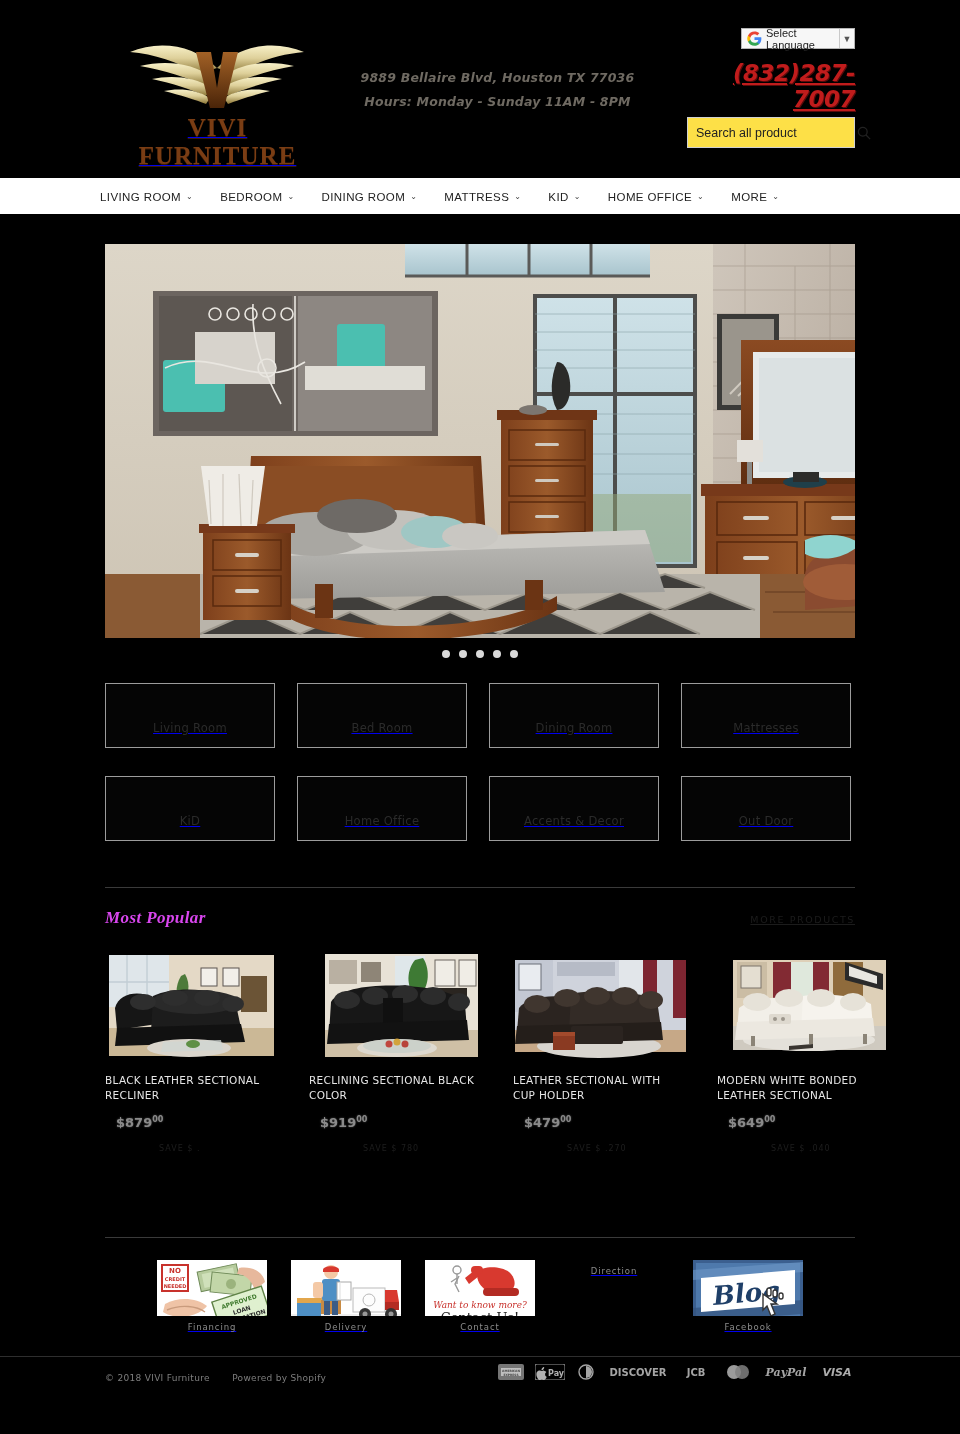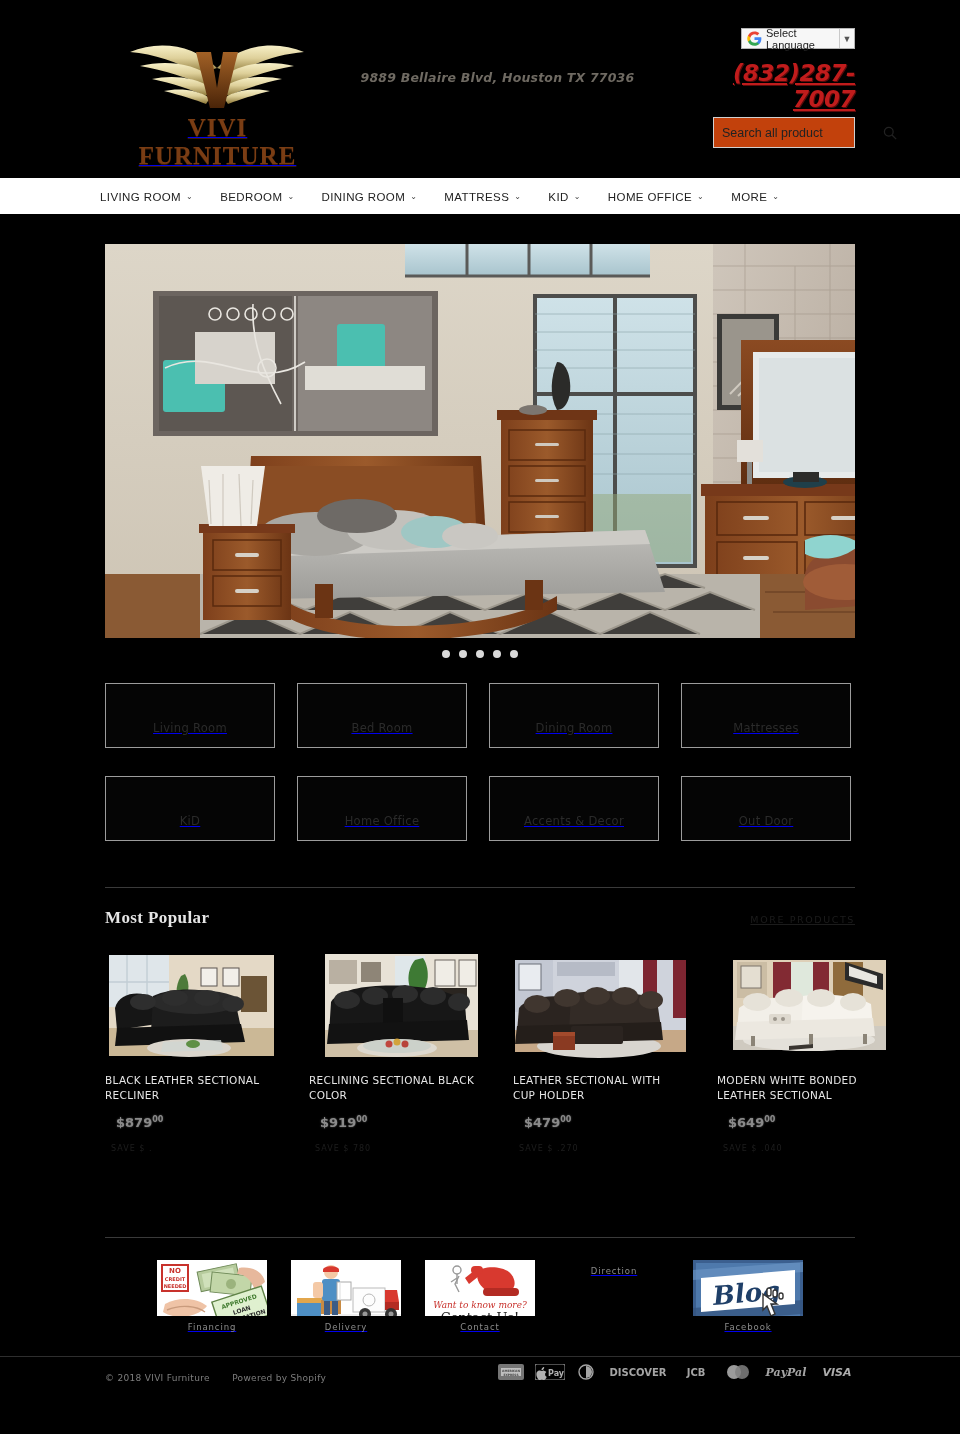--- a/index.html
+++ b/index.html
@@ -86,23 +86,23 @@
     font-style: italic;
     font-size: 23px;
     letter-spacing: -0.5px;
     color: #c01c1c;
     text-shadow: 1px 1px 0 #5a0a0a;
   }
   .search-box {
     position: absolute;
     right: 105px;
     top: 117px;
-    width: 142px;
+    width: 168px;
     height: 31px;
-    background: #c2410c;
+    background: #fde047;
     border: 1px solid #d0d0d0;
     display: flex;
     align-items: center;
     padding: 0 8px;
   }
   .search-box input {
     flex: 1 1 auto;
     border: none;
     background: transparent;
     font-family: "Liberation Sans", sans-serif;
@@ -194,22 +194,23 @@
   .mp-head {
     display: flex;
     align-items: baseline;
     justify-content: space-between;
     padding-top: 20px;
   }
   .mp-title {
     font-family: "Liberation Serif", serif;
     font-weight: bold;
     font-size: 17px;
-    color: #e5e5e5;
+    color: #d946ef;
     letter-spacing: 0.4px;
+    font-style: italic;
   }
   .mp-more {
     font-family: "DejaVu Sans", sans-serif;
     font-size: 9.5px;
     letter-spacing: 1.6px;
     color: #1c1c1c;
     cursor: pointer;
   }
   .prod-grid {
     display: grid;
@@ -243,20 +244,21 @@
     margin-left: 11px;
   }
   .prod-price sup { font-size: 8px; vertical-align: super; }
   .prod-sub {
     margin-top: 14px;
     font-family: "DejaVu Sans", sans-serif;
     font-size: 8px;
     letter-spacing: 1px;
     color: #1e1e1e;
     padding-left: 6px;
+    margin-left: 48px;
   }
 
   
   .svc-section { padding: 84px 105px 0 105px; }
   .svc-rule { border-top: 1px solid #3a3a3a; }
   .svc-row {
     display: flex;
     justify-content: center;
     gap: 24px;
     padding-top: 22px;
@@ -331,20 +333,21 @@
           <path d="M114 60 C128 51 146 50 160 53 C144 57 128 62 118 66 Z"></path>
         </g>
         <path d="M86 14 L101 14 L107 50 L113 14 L128 14 L114 70 L100 70 Z" fill="url(#brown)"></path>
       </svg>
     </span>
     <span class="logo-word">VIVI FURNITURE</span>
   </a>
 
   <div class="addr-block">
     <div>9889 Bellaire Blvd, Houston TX 77036</div>
+    <div>Hours: Monday - Sunday 11AM - 8PM</div>
   </div>
 
   <div class="lang-select">
     <span class="lang-g">
       <svg viewBox="0 0 24 24" width="15" height="15">
         <path fill="#4285F4" d="M23 12.3c0-.8-.1-1.6-.2-2.3H12v4.5h6.2a5.3 5.3 0 0 1-2.3 3.5v2.9h3.7c2.2-2 3.4-5 3.4-8.6z"></path>
         <path fill="#34A853" d="M12 23.5c3.1 0 5.7-1 7.6-2.8l-3.7-2.9c-1 .7-2.3 1.1-3.9 1.1-3 0-5.6-2-6.5-4.8H1.7v3a11.5 11.5 0 0 0 10.3 6.4z"></path>
         <path fill="#FBBC05" d="M5.5 14.1a6.9 6.9 0 0 1 0-4.4v-3H1.7a11.5 11.5 0 0 0 0 10.4l3.8-3z"></path>
         <path fill="#EA4335" d="M12 5.3c1.7 0 3.2.6 4.4 1.7l3.3-3.3C17.7 1.8 15.1.8 12 .8A11.5 11.5 0 0 0 1.7 7.2l3.8 3c.9-2.8 3.5-4.9 6.5-4.9z"></path>
       </svg>

